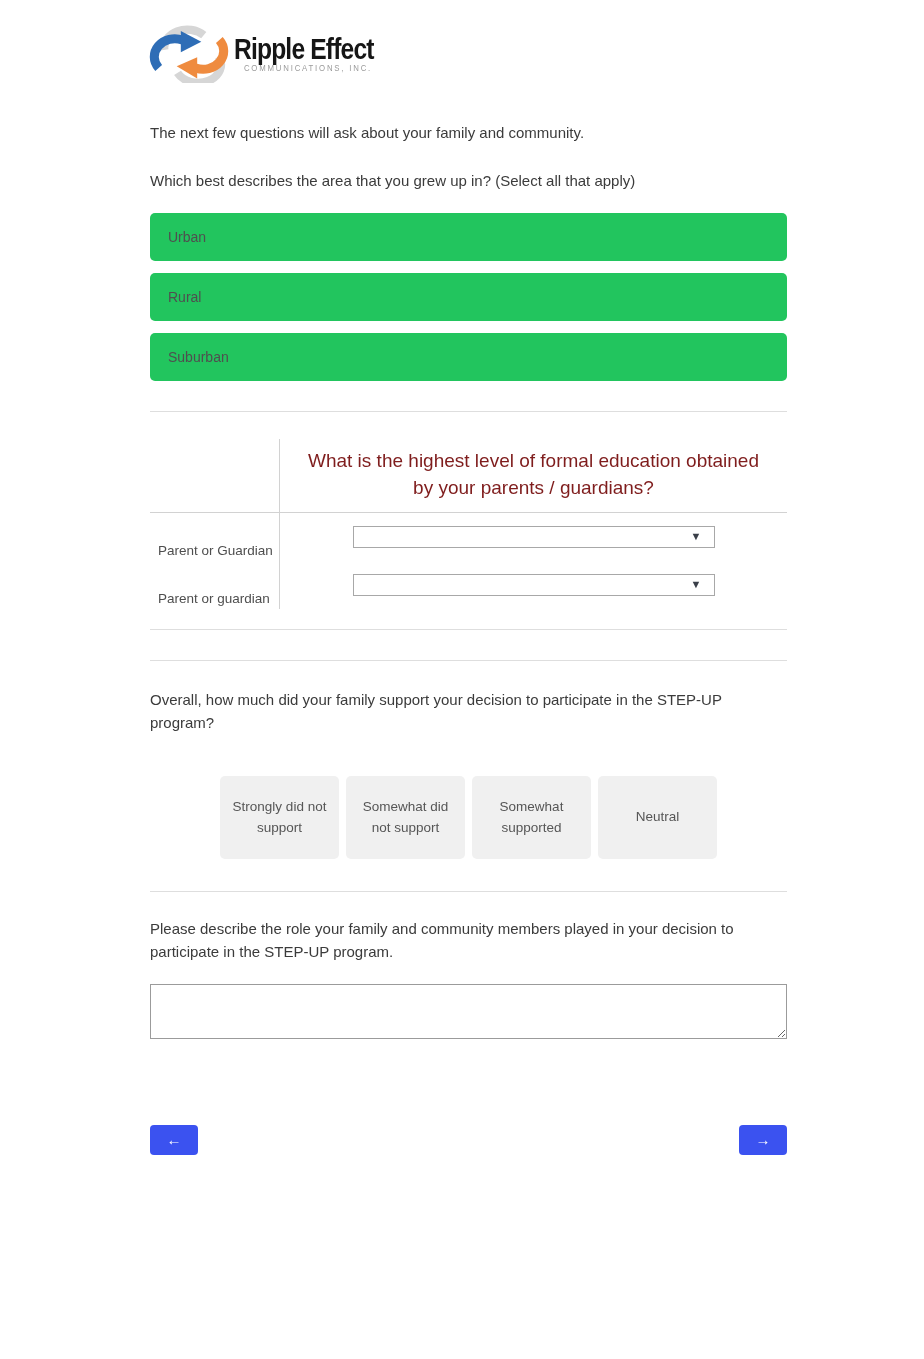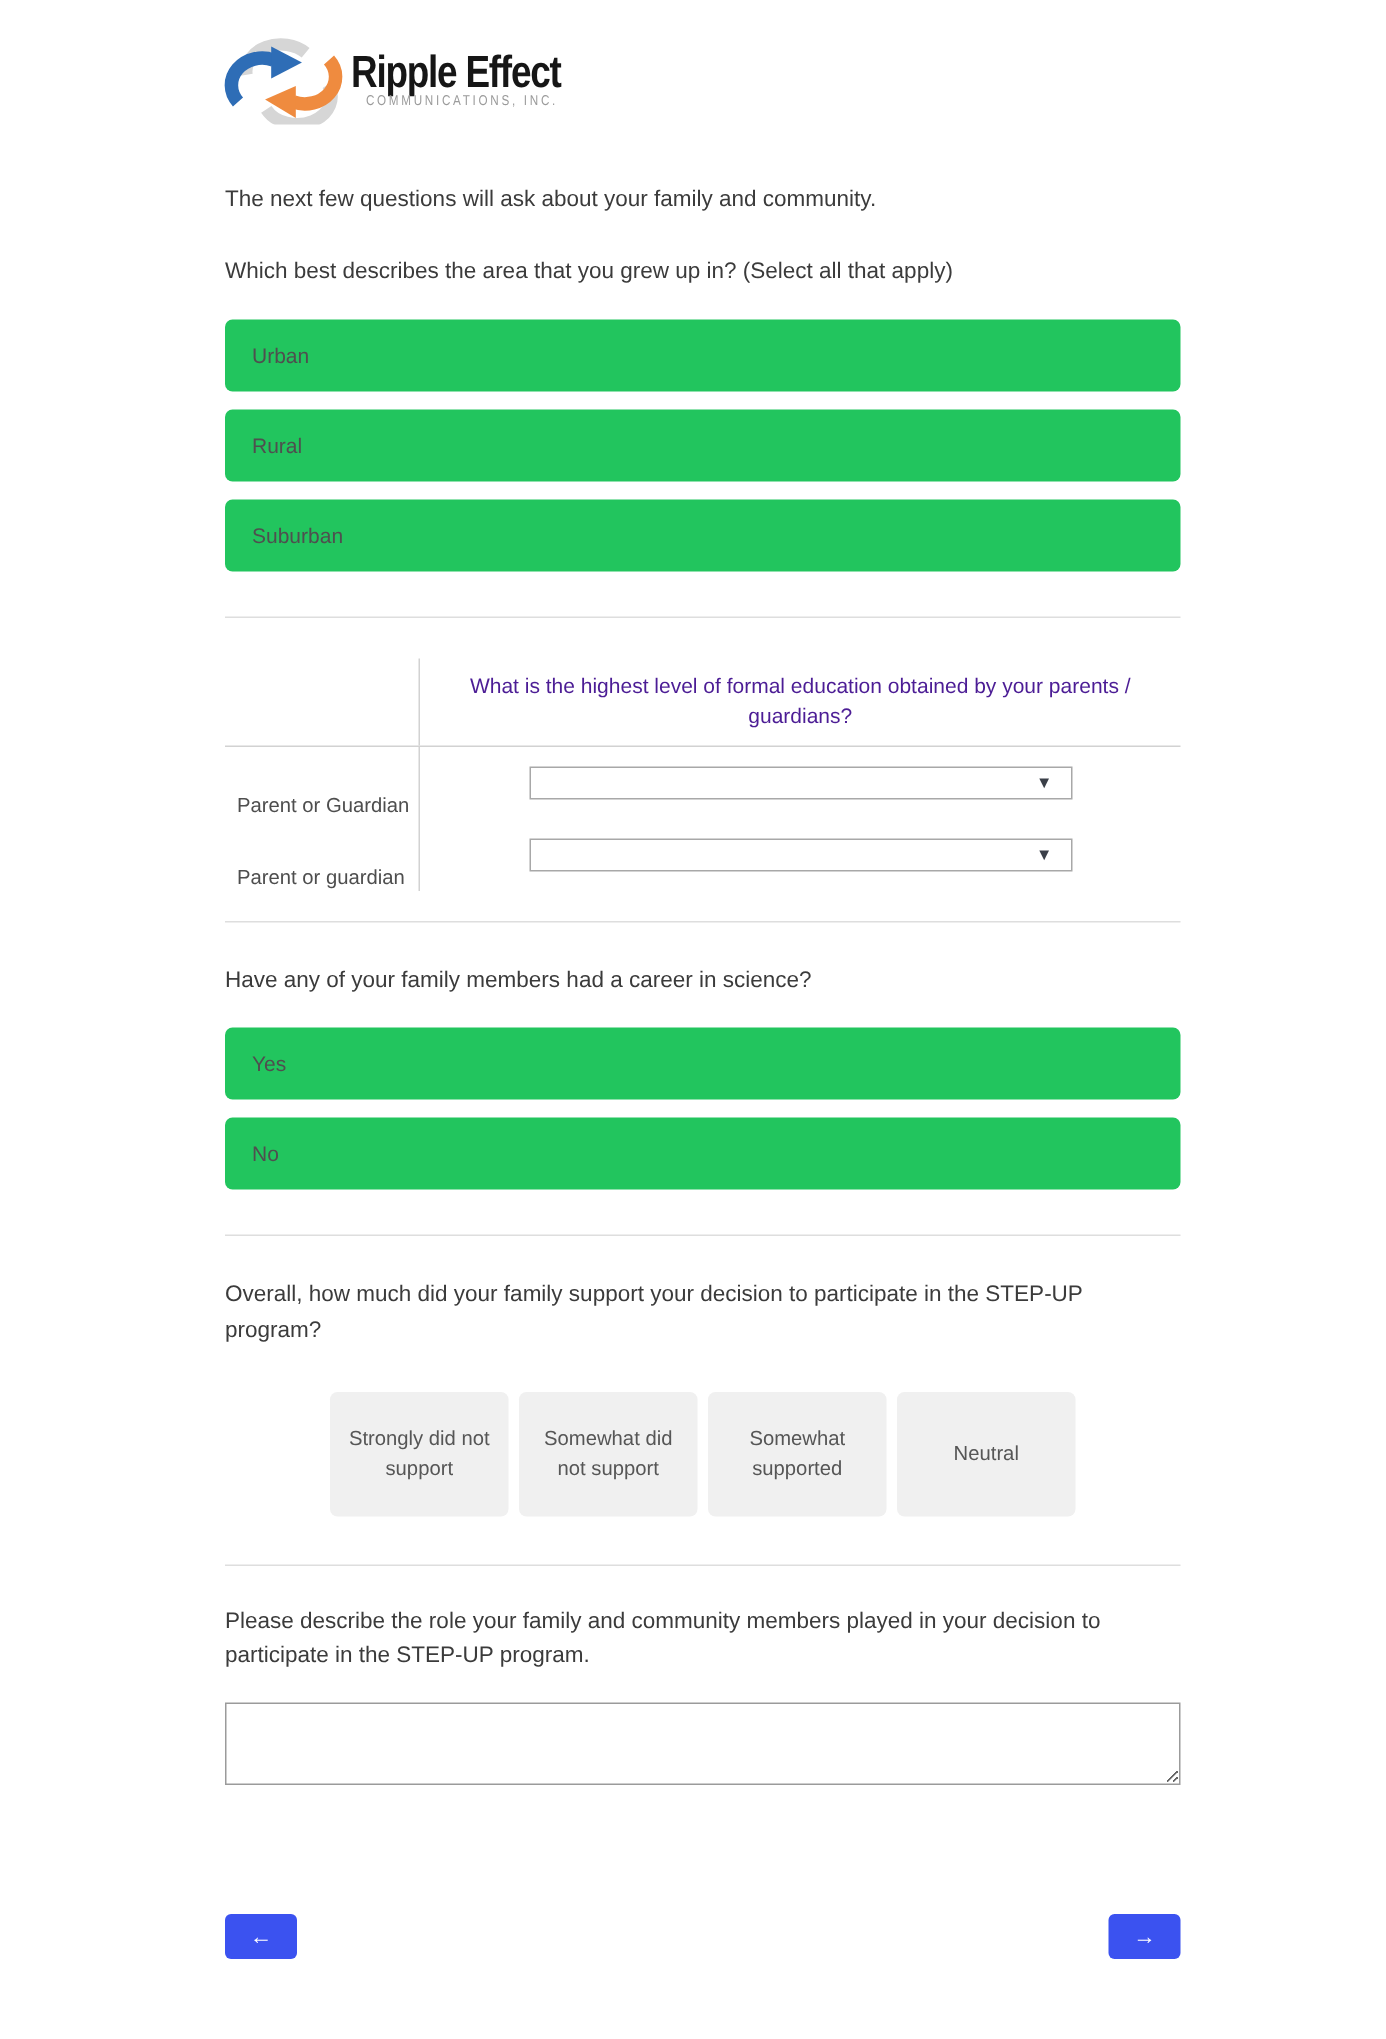--- a/index.html
+++ b/index.html
@@ -34,35 +34,35 @@
   .choice:last-child { margin-bottom: 0; }
 
   .divider { border: none; border-top: 1px solid #dedede; margin: 30px 0 27px 0; }
 
   
   .matrix { margin-top: 18px; }
   .matrix-head { display: flex; border-bottom: 1px solid #d2d2d2; }
   .matrix-corner { width: 129px; flex: none; }
   .matrix-col-header {
     flex: 1; border-left: 1px solid #d2d2d2; text-align: center;
-    font-size: 14px; color: #4c1d95; line-height: 1.45; padding: 8px 28px 10px 28px;
+    font-size: 19px; color: #7f1d1d; line-height: 1.45; padding: 8px 28px 10px 28px;
   }
   .matrix-row { display: flex; height: 48px; align-items: flex-end; }
   .matrix-label { width: 129px; flex: none; padding-left: 8px; font-size: 13.5px; color: #4e4e4e; line-height: 1.35; }
   .matrix-cell { flex: 1; border-left: 1px solid #d2d2d2; height: 100%; display: flex; align-items: center; justify-content: center; }
   .select {
     width: 362px; height: 22px; background: #ffffff; border: 1px solid #a8a8a8;
     display: flex; align-items: center; justify-content: space-between;
     padding: 0 12px 0 10px; cursor: pointer;
   }
   .select-value { font-size: 13px; color: #4e4e4e; }
   .select-arrow { font-size: 11px; color: #3a3f48; line-height: 1; }
 
   
-  .likert { display: flex; justify-content: center; gap: 7px; margin-top: 30px; }
+  .likert { display: flex; justify-content: center; gap: 7px; margin-top: 42px; }
   .likert-option {
     width: 119px; height: 83px; background: #f0f0f0; border-radius: 5px;
     display: flex; align-items: center; justify-content: center; text-align: center;
     font-size: 13.5px; color: #565656; line-height: 1.5; padding: 0 12px; cursor: pointer;
   }
 
   
   .essay {
     width: 637px; height: 55px; margin-top: 20px; border: 1px solid #9b9b9b;
     resize: both; font-family: "Liberation Sans", sans-serif; font-size: 14px; color: #3b3b3b;
@@ -141,31 +141,20 @@
               <span class="select-value"></span>
               <span class="select-arrow">▼</span>
             </div>
           </div>
         </div>
       </div>
     </section>
 
     <hr class="divider" style="margin-top:20px;">
 
-    <section>
-      <p class="question q-spacer">Have any of your family members had a career in science?</p>
-      <div class="choice-list">
-        <div class="choice">
-          <span>Yes</span>
-        </div>
-        <div class="choice">
-          <span>No</span>
-        </div>
-      </div>
-    </section>
 
     <hr class="divider">
 
     <section>
       <p class="question">Overall, how much did your family support your decision to participate in the STEP-UP program?</p>
       <div class="likert">
         <div class="likert-option">
           <span>Strongly did not support</span>
         </div>
         <div class="likert-option">

